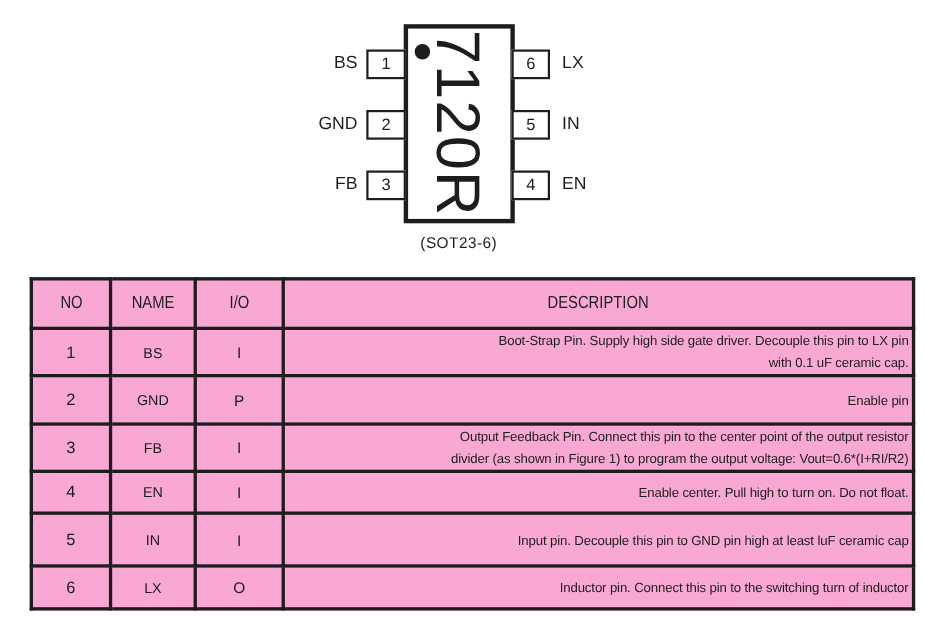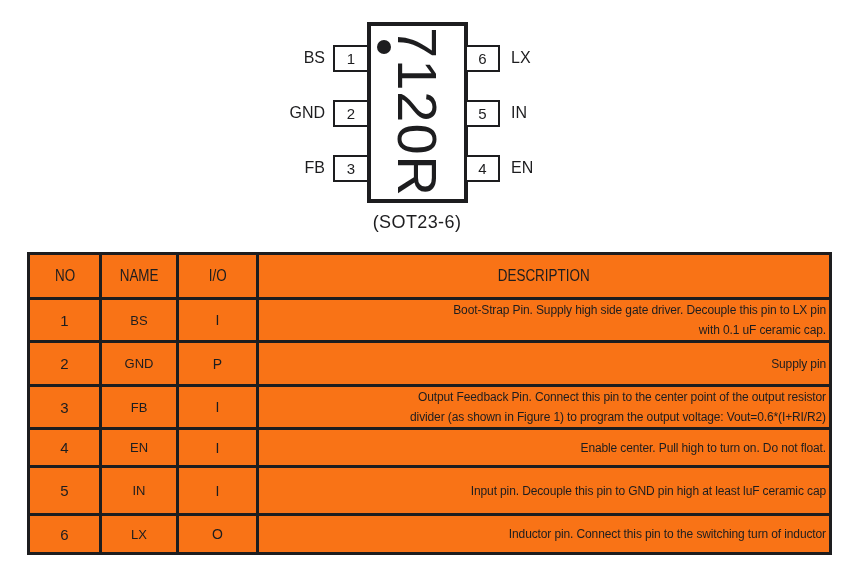--- a/index.html
+++ b/index.html
@@ -29,27 +29,27 @@
   }
   .pin-box.left{left:333px;width:36px;}
   .pin-box.right{left:465px;width:35px;}
   .pb-row1{top:45px;} .pb-row2{top:100px;} .pb-row3{top:155px;}
   .pin-label{position:absolute;font-size:16px;line-height:19px;}
   .pin-label.left{left:256px;width:69px;text-align:right;}
   .pin-label.right{left:511px;width:64px;text-align:left;}
   .pl-row1{top:48px;} .pl-row2{top:103px;} .pl-row3{top:158px;}
   .pkg-caption{
     position:absolute;left:337px;top:212px;width:160px;text-align:center;
-    font-size:18px;letter-spacing:.4px;
+    font-size:14px;letter-spacing:.4px;
   }
 
   
   .pin-table{
     position:absolute;left:27px;top:252px;width:802px;
-    border-collapse:collapse;table-layout:fixed;background:#f97316;
+    border-collapse:collapse;table-layout:fixed;background:#f9a8d4;
   }
   .pin-table th,.pin-table td{
     border:3px solid #1d1d1f;vertical-align:middle;overflow:hidden;
   }
   .pin-table th{font-weight:400;font-size:16px;text-align:center;height:42px;padding:0;}
   .cond{display:inline-block;transform:scaleX(0.84);transform-origin:center;white-space:nowrap;}
   td.cell-no{text-align:center;font-size:15px;padding:0;}
   td.cell-name{text-align:center;font-size:13px;padding:0;}
   td.cell-io{text-align:center;font-size:14px;padding:0;}
   td.cell-desc{
@@ -122,21 +122,21 @@
         <td class="cell-no">1</td>
         <td class="cell-name">BS</td>
         <td class="cell-io">I</td>
         <td class="cell-desc">Boot-Strap Pin. Supply high side gate driver. Decouple this pin to LX pin
 with 0.1 uF ceramic cap.</td>
       </tr>
       <tr class="row2">
         <td class="cell-no">2</td>
         <td class="cell-name">GND</td>
         <td class="cell-io">P</td>
-        <td class="cell-desc">Supply pin</td>
+        <td class="cell-desc">Enable pin</td>
       </tr>
       <tr class="row3">
         <td class="cell-no">3</td>
         <td class="cell-name">FB</td>
         <td class="cell-io">I</td>
         <td class="cell-desc">Output Feedback Pin. Connect this pin to the center point of the output resistor
 divider (as shown in Figure 1) to program the output voltage: Vout=0.6*(I+RI/R2)</td>
       </tr>
       <tr class="row4">
         <td class="cell-no">4</td>

